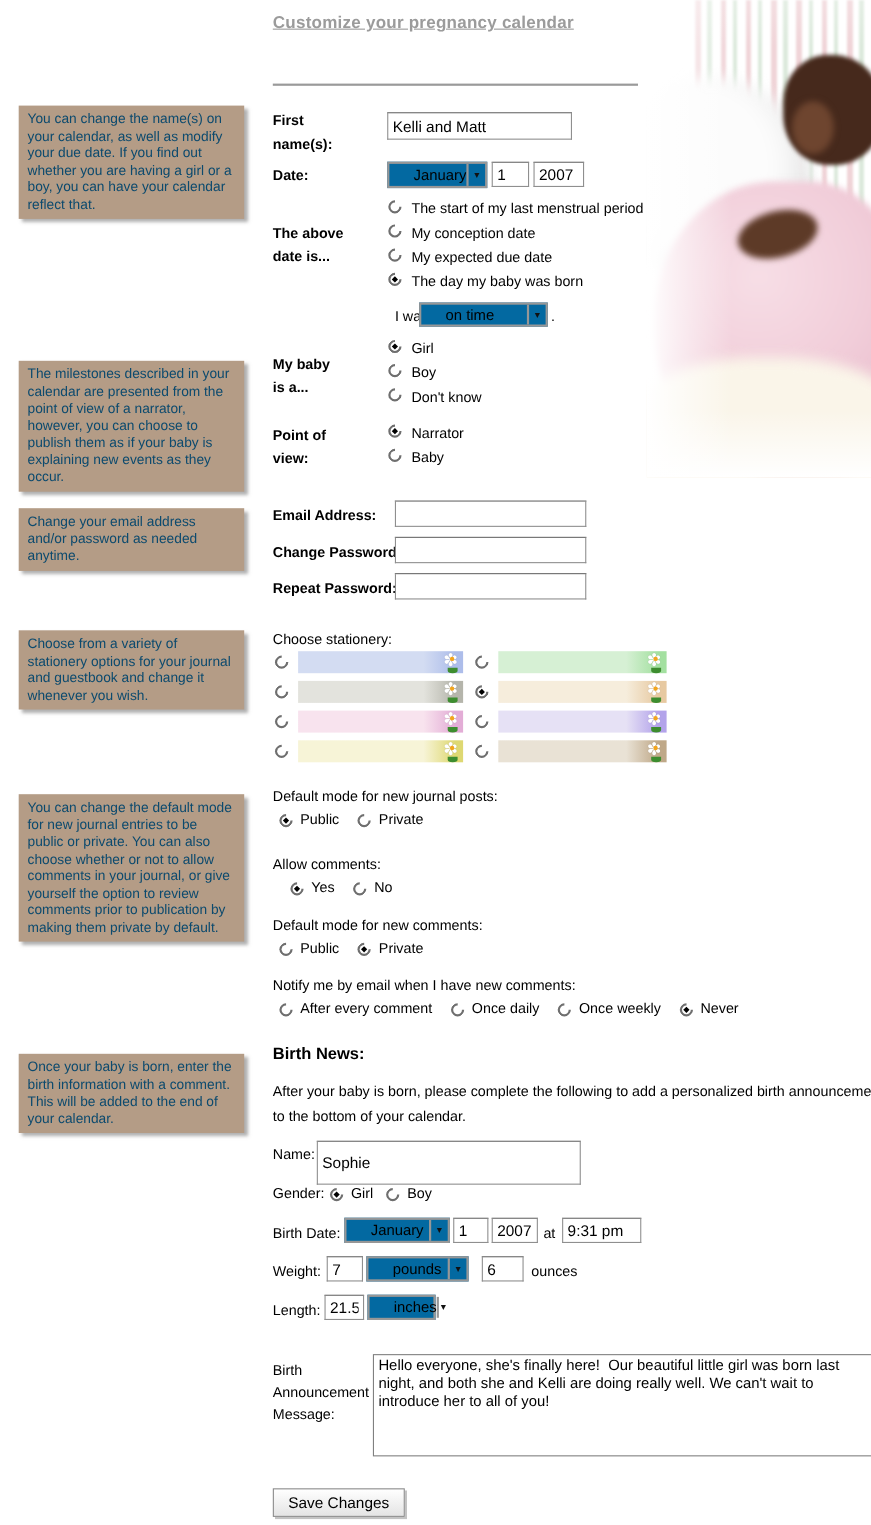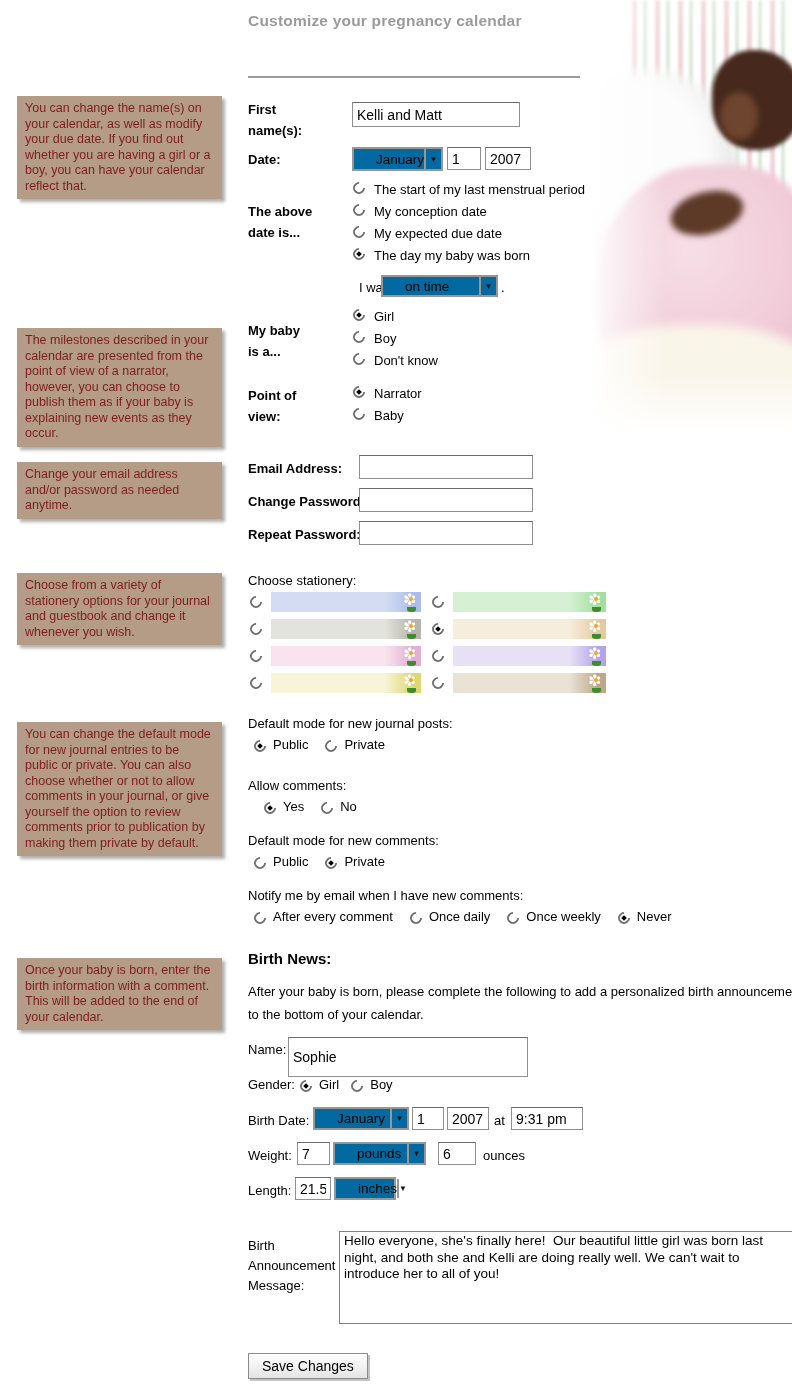--- a/index.html
+++ b/index.html
@@ -1,26 +1,26 @@
 <!DOCTYPE html>
 <html><head>
 <meta charset="utf-8">
 <style>
   html,body { margin:0; padding:0; background:#fff; }
   #page { position:relative; width:792px; height:1386px; overflow:hidden; background:#fff;
           font-family:"Liberation Sans", sans-serif; font-size:13px; color:#000; }
 
-  .abs { position:absolute; }
+  .abs { position:absolute;text-decoration:underline; }
   .sub { left:248px; top:12px; font-size:15.5px; font-weight:bold; color:#9b9b9b; letter-spacing:.2px; }
   .title { left:246px; top:30px; font-family:"Liberation Serif", serif; font-style:italic; font-weight:bold;
            font-size:31px; color:#90b1b5; letter-spacing:1px; }
   .rule { left:248px; top:76px; width:332px; height:2px; background:#9a9a9a; }
 
   
-  .note { position:absolute; left:17px; width:189px; background:#b49c86; color:#7f1d1d;
+  .note { position:absolute; left:17px; width:189px; background:#b49c86; color:#0c4a6e;
           font-size:12.5px; line-height:15.5px; padding:5px 8px;
           box-shadow:3px 3px 3px rgba(110,110,110,.55); }
 
   
   .bl { position:absolute; font-weight:bold; line-height:21px; }
   .nl { position:absolute; line-height:17px; }
   .nowrap { white-space:nowrap; }
 
   
   .ti { position:absolute; box-sizing:border-box; border:1px solid #8f8f8f; border-top-color:#6a6a6a;

